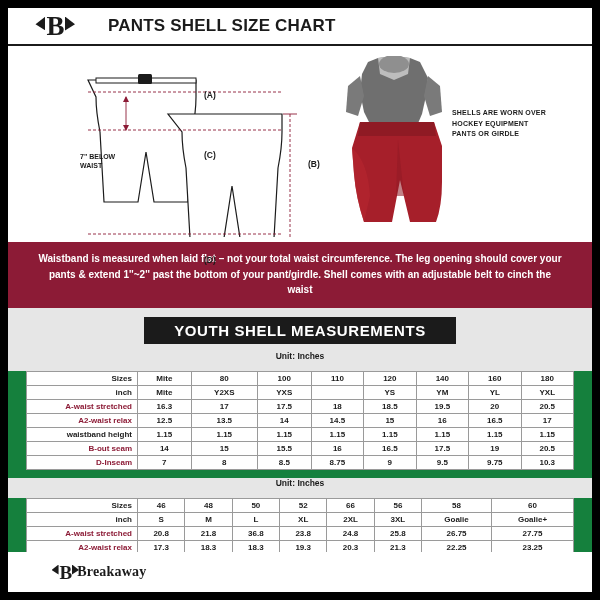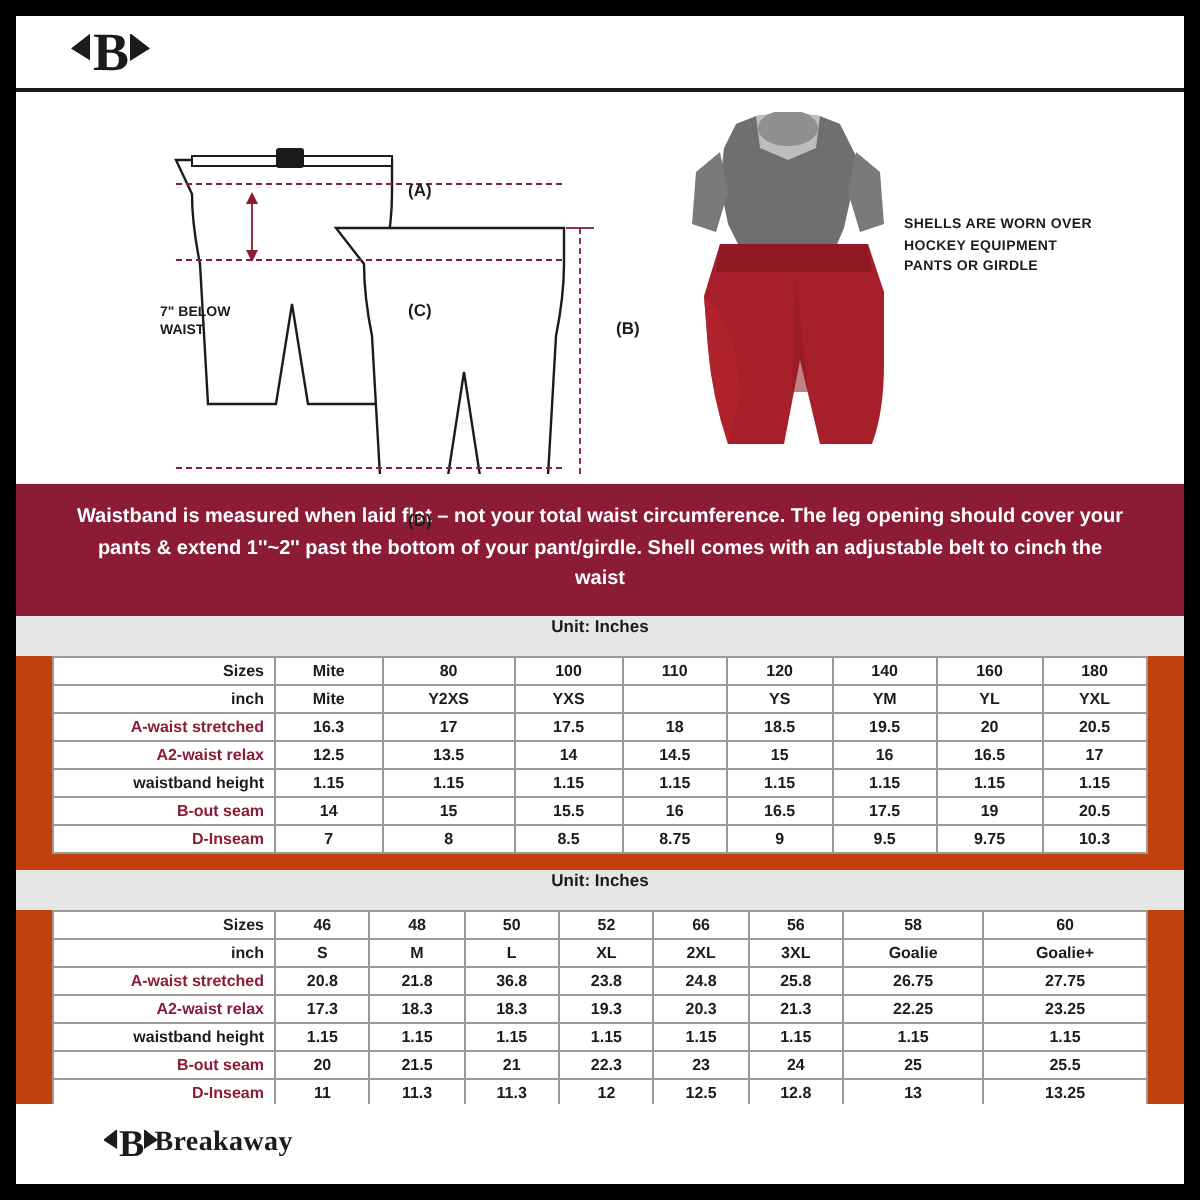--- a/index.html
+++ b/index.html
@@ -125,21 +125,21 @@
   .unit{
     background:#e6e6e6;
     text-align:center;
     font-size:8.5px;
     font-weight:bold;
     color:#1b1b1b;
     padding-bottom:10px;
   }
 
   
-  .tbl-wrap{background:#c2410c;padding:0 18px 8px 18px;}
+  .tbl-wrap{background:#15803d;padding:0 18px 8px 18px;}
   table{
     width:100%;
     border-collapse:collapse;
     background:#fff;
     font-size:8px;
     color:#1b1b1b;
   }
   td,th{
     border:1px solid #9a9a9a;
     height:13px;
@@ -196,20 +196,21 @@
 <div class="page">
 
   <div class="header">
     <div class="logo-box">
       <span class="logo-b">
         <span class="wing"></span>
         <span>B</span>
         <span class="wing r"></span>
       </span>
     </div>
+    <div class="title-bar">PANTS SHELL SIZE CHART</div>
   </div>
   <div class="hdr-rule"></div>
 
   <div class="diagram">
 
     <svg class="shorts-svg" width="280" height="185" viewBox="0 0 280 185">
 
       <path d="M20 28 L128 28 L128 45 Q128 60 124 80 L120 150 L86 150 L78 100 L70 150 L36 150 L32 80 Q28 60 28 45 Z" fill="#fff" stroke="#1b1b1b" stroke-width="1.2"></path>
 
       <path d="M100 62 L214 62 L214 80 Q214 96 210 116 L206 186 L172 186 L164 134 L156 186 L122 186 L118 116 Q114 96 114 80 Z" fill="#fff" stroke="#1b1b1b" stroke-width="1.2"></path>
@@ -247,20 +248,23 @@
     <div class="labelA">(A)</div>
     <div class="labelC">(C)</div>
     <div class="labelB">(B)</div>
     <div class="labelD">(D)</div>
     <div class="label7">7" BELOW WAIST</div>
     <div class="note-right">SHELLS ARE WORN OVER HOCKEY EQUIPMENT PANTS OR GIRDLE</div>
   </div>
 
   <div class="maroon-note">Waistband is measured when laid flat – not your total waist circumference. The leg opening should cover your pants &amp; extend 1''~2'' past the bottom of your pant/girdle. Shell comes with an adjustable belt to cinch the waist</div>
 
+  <div class="banner-wrap">
+    <div class="banner">YOUTH SHELL MEASUREMENTS</div>
+  </div>
   <div class="unit">Unit: Inches</div>
   <div class="tbl-wrap">
     <table>
         <tbody id="youth-body">
           <tr>
             <td class="rowlabel lbl-dark">Sizes</td>
             <td>Mite</td>
             <td>80</td>
             <td>100</td>
             <td>110</td>

